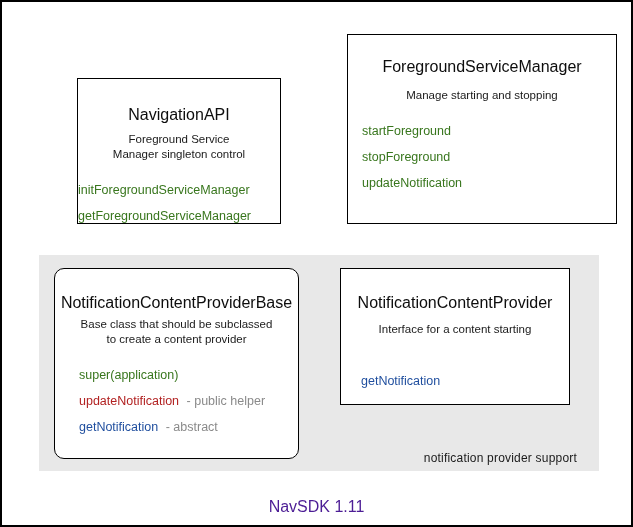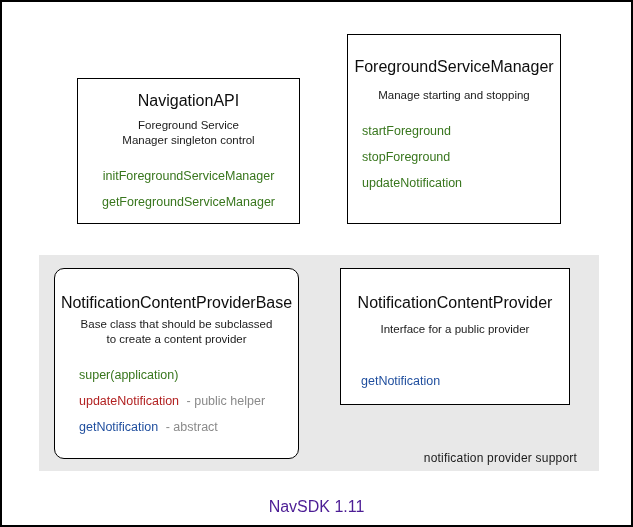--- a/index.html
+++ b/index.html
@@ -34,22 +34,22 @@
     color: #1a1a1a;
     letter-spacing: 0.2px;
     white-space: nowrap;
   }
   .uml-box {
     position: absolute;
     box-sizing: border-box;
     background: #ffffff;
     border: 1.5px solid #000000;
   }
-  .box-navigation-api        { left: 75px;  top: 76px;  width: 223px; height: 146px; padding-top: 12px; }
-  .box-fsm                   { left: 345px; top: 32px;  width: 214px; height: 190px; padding-top: 22px; }
+  .box-navigation-api        { left: 75px;  top: 76px;  width: 204px; height: 146px; padding-top: 26px; }
+  .box-fsm                   { left: 345px; top: 32px;  width: 270px; height: 190px; padding-top: 22px; }
   .box-ncp-base              { left: 52px;  top: 266px; width: 245px; height: 191px; padding-top: 24px; border-radius: 10px; }
   .box-ncp                   { left: 338px; top: 266px; width: 230px; height: 137px; padding-top: 24px; }
 
   .box-title {
     font-size: 16px;
     line-height: 19px;
     color: #0d0d0d;
     text-align: center;
     white-space: nowrap;
   }
@@ -67,21 +67,21 @@
   .methods { margin-top: 20px; }
   .box-ncp .methods { margin-top: 36px; }
   .method {
     font-size: 12.5px;
     line-height: 16px;
     white-space: nowrap;
   }
   .method + .method { margin-top: 10px; }
   .box-fsm .method + .method { }
 
-  .box-navigation-api .method { text-align: center; }
+  .box-navigation-api .method { }
   .box-fsm .method      { text-align: left; padding-left: 14px; }
   .box-ncp-base .method { text-align: left; padding-left: 24px; }
   .box-ncp .method      { text-align: left; padding-left: 20px; }
 
   .m-green { color: var(--green, #38761d); }
   .m-red   { color: var(--red, #b22222); }
   .m-blue  { color: var(--blue, #1f4e9e); }
   .m-suffix {
     color: var(--gray_text, #8a8a8a);
     margin-left: 4px;
@@ -146,21 +146,21 @@
       <div class="method">
         <span class="m-blue">getNotification</span>
         <span class="m-suffix">- abstract</span>
       </div>
     </div>
   </div>
 
   <div class="uml-box box-ncp">
     <div class="box-title">NotificationContentProvider</div>
     <div class="box-desc">
-      <div>Interface for a public provider</div>
+      <div>Interface for a content starting</div>
     </div>
     <div class="methods">
       <div class="method m-blue">getNotification</div>
     </div>
   </div>
 
   <div class="footer-label">NavSDK 1.11</div>
 
 </div>
 

